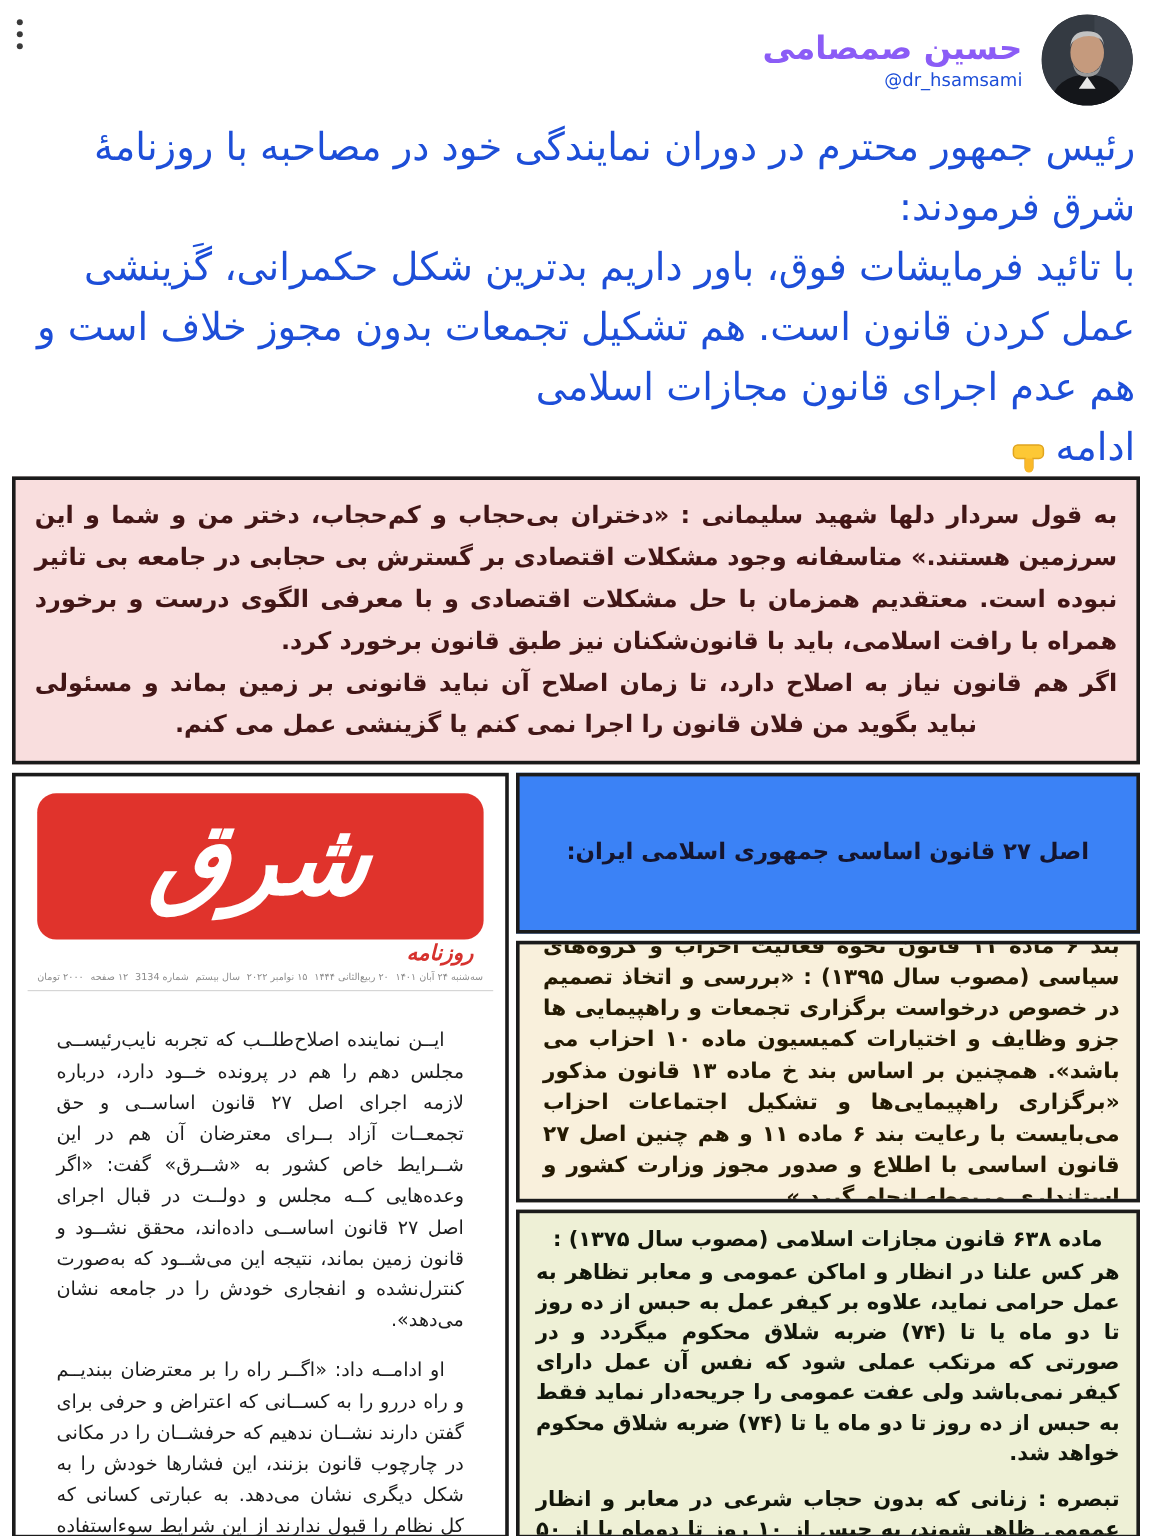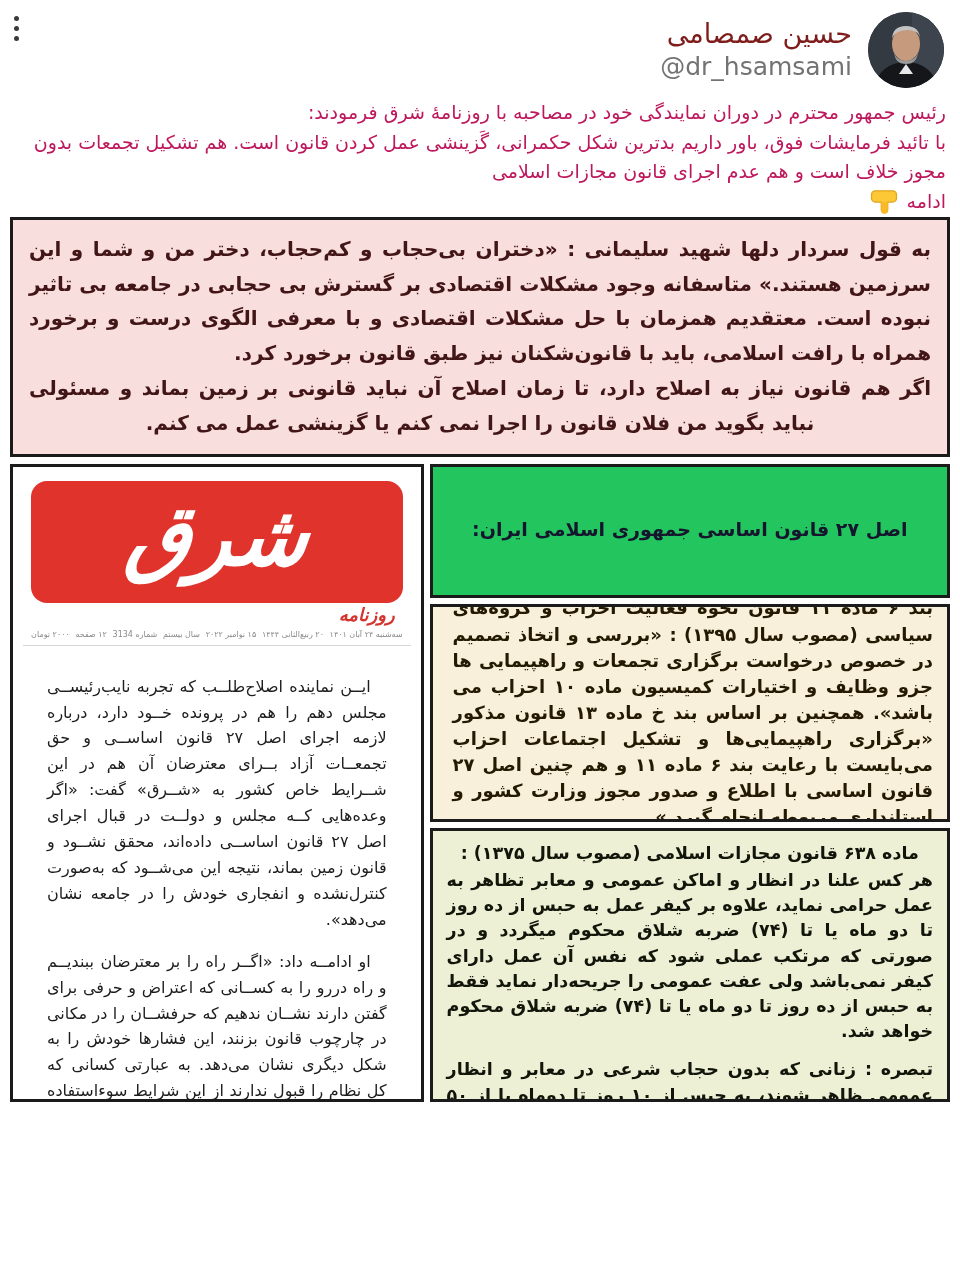--- a/index.html
+++ b/index.html
@@ -9,28 +9,28 @@
   .page { position: relative; width: 960px; height: 1280px; background: #fff; direction: rtl; padding: 8px 10px; }
 
   
   .menu-icon { position: absolute; top: 16px; left: 14px; display: flex; flex-direction: column; gap: 5px; cursor: pointer; }
   .menu-icon i { width: 5px; height: 5px; border-radius: 50%; background: #3a3a3a; }
 
   
   .hdr { display: flex; align-items: center; gap: 16px; padding: 4px 6px 0 0; }
   .avatar { width: 76px; height: 76px; border-radius: 50%; overflow: hidden; flex: 0 0 auto; background: #2b2f36; }
   .id-block { text-align: right; }
-  .name { font-size: 27px; font-weight: normal; color: #7f1d1d; line-height: 1.3; }
-  .handle { font-size: 25px; color: #737373; line-height: 1.3; }
+  .name { font-size: 27px; font-weight: bold; color: #8b5cf6; line-height: 1.3; }
+  .handle { font-size: 15px; color: #1d4ed8; line-height: 1.3; }
   .handle span { direction: ltr; unicode-bidi: embed; display: inline-block; }
 
   
-  .tweet { padding: 10px 4px 0 0; font-size: 19px; line-height: 1.56; color: #be185d; }
+  .tweet { padding: 10px 4px 0 0; font-size: 32px; line-height: 1.56; color: #1d4ed8; }
   .tweet p { margin: 0; }
-  .more-row { display: flex; align-items: flex-start; gap: 8px; }
+  .more-row { display: flex; align-items: flex-end; gap: 8px; }
   .more-row svg { flex: 0 0 auto; }
 
   
   .quote-box { border: 3px solid #1b1b1b; background: #f9dede; color: #421616;
                font-weight: bold; font-size: 20px; line-height: 1.74; padding: 12px 16px; height: 240px; overflow: hidden; }
   .quote-box p { text-align: justify; }
   .quote-box .q1 { text-align-last: right; }
   .quote-box .q2 { text-align-last: center; }
 
   
@@ -48,21 +48,21 @@
               text-align: right; padding: 2px 18px 0 0; line-height: 1.1; }
   .dateline { display: flex; justify-content: space-between; gap: 4px; font-size: 8px; color: #8a8a8a;
               padding: 5px 8px 6px; border-bottom: 1px solid #d6d6d6; margin: 0 2px; white-space: nowrap; overflow: hidden; }
   .article { padding: 12px 10px 0; font-size: 16px; line-height: 1.62; color: #1d1d1d; text-align: justify; }
   .article p { text-indent: 16px; margin: 16px; }
 
   
   .law { border: 3px solid #1b1b1b; padding: 12px 14px; font-weight: bold; overflow: hidden; }
   .law h3 { font-size: inherit; font-weight: bold; text-align: center; margin: 0 0 2px; }
   .law p { margin: 0; }
-  .law-blue   { background: #22c55e; color: #15152e; height: 134px; font-size: 19px; line-height: 1.52; text-align: center;
+  .law-blue   { background: #3b82f6; color: #15152e; height: 134px; font-size: 19px; line-height: 1.52; text-align: center;
                 display: flex; flex-direction: column; justify-content: center; }
   .law-cream  { background: #f9f0dc; color: #241a02; height: 218px; font-size: 18px; line-height: 1.45;
                 display: flex; flex-direction: column; justify-content: center; padding-left: 20px; }
   .law-cream p { text-align: justify; text-align-last: right; }
   .law-yellow { background: #eef0d6; color: #12160a; flex: 1; font-size: 17.5px; line-height: 1.44; padding: 10px 14px; }
   .law-yellow p { text-align: justify; text-align-last: right; }
   .law-yellow .note { margin-top: 13px; }
 </style>
 </head>
 <body>

